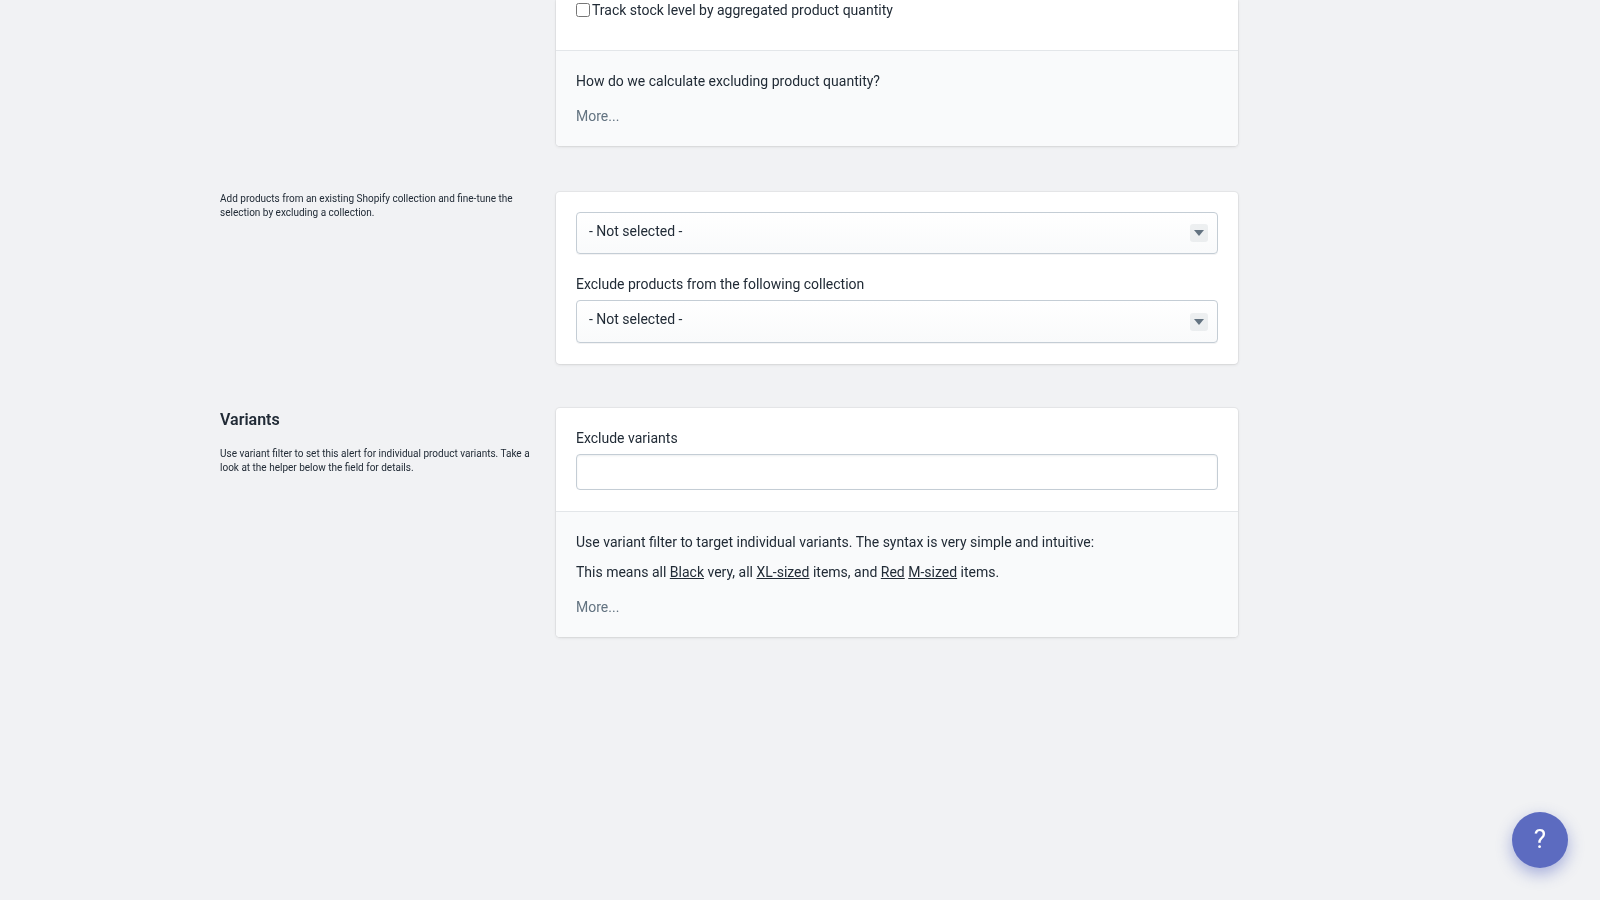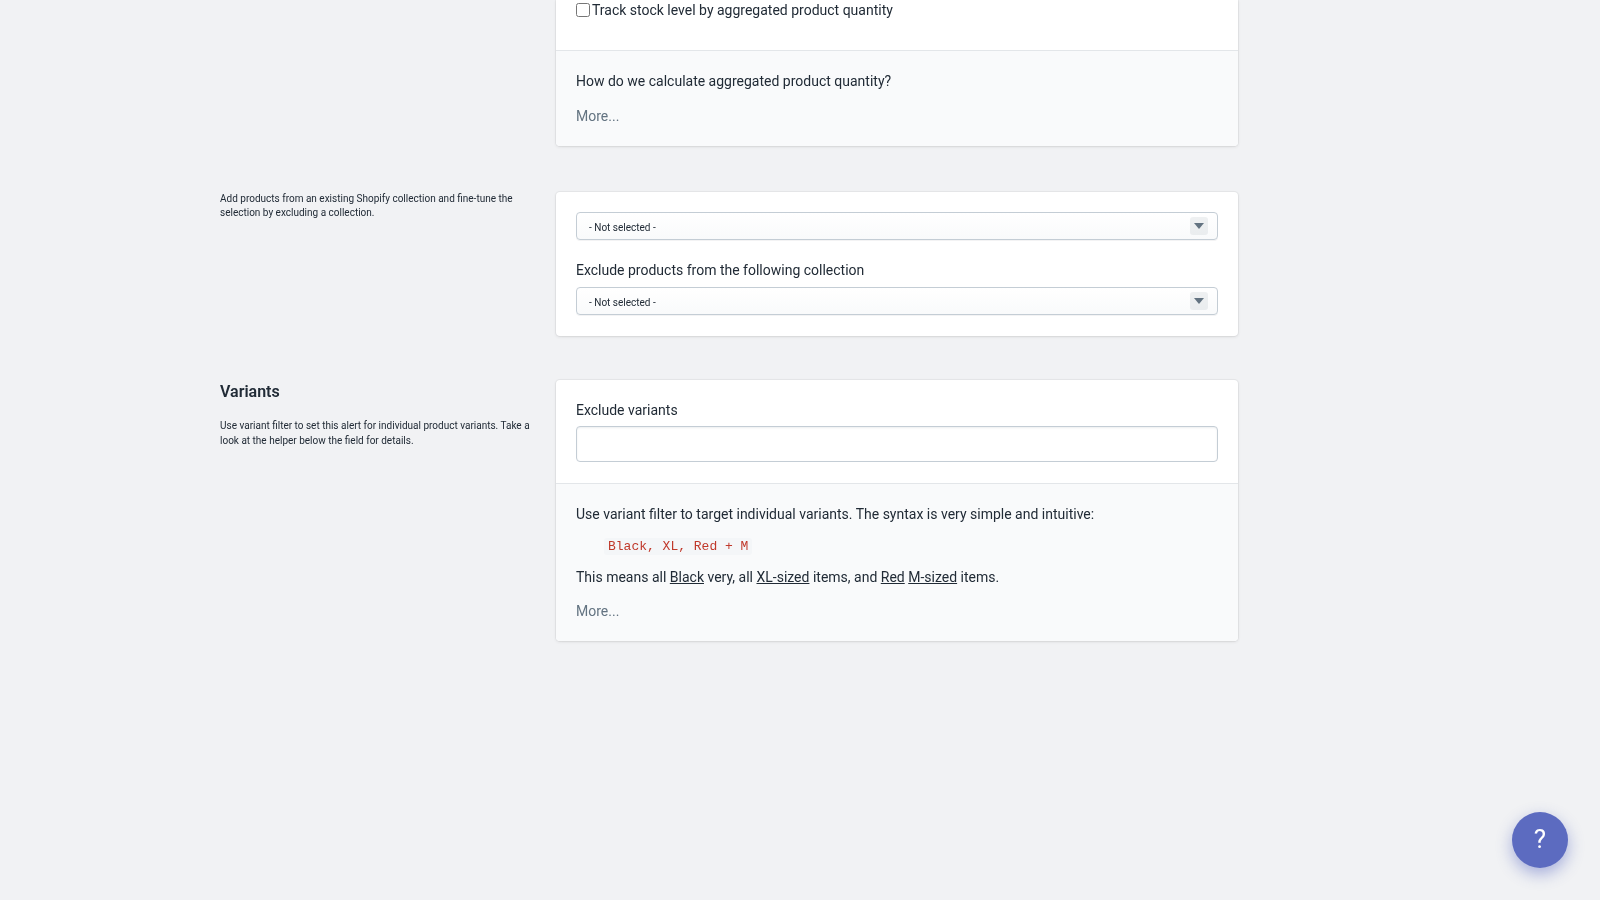--- a/index.html
+++ b/index.html
@@ -86,22 +86,22 @@
   }
 
   .select-box {
     position: relative;
     cursor: pointer;
   }
   .select-box .box {
     border: 1px solid #c4cdd5;
     border-radius: 4px;
     background: linear-gradient(to bottom, #ffffff, #f9fafb);
-    padding: 8px 34px 4px 12px;
-    font-size: 10px;
+    padding: 8px 34px 12px 12px;
+    font-size: 14px;
     color: #212b36;
     box-shadow: 0 1px 0 rgba(22,29,37,0.05);
   }
   .select-box .caret {
     position: absolute;
     top: 50%;
     right: 10px;
     transform: translateY(-50%);
     width: 18px;
     height: 18px;
@@ -177,21 +177,21 @@
       <div class="section-aside"></div>
       <div class="section-main">
         <div class="card" style="border-top-left-radius:0;border-top-right-radius:0;">
           <div class="card-section top-trim">
             <label class="checkbox-row">
               <input type="checkbox" style="">
               <span>Track stock level by aggregated product quantity</span>
             </label>
           </div>
           <div class="card-footer">
-            <p>How do we calculate aggregated product quantity?</p>
+            <p>How do we calculate excluding product quantity?</p>
             <span class="more-link">More...</span>
           </div>
         </div>
       </div>
     </div>
 
     <div class="section-row">
       <div class="section-aside">
         <p>Add products from an existing Shopify collection and fine-tune the selection by excluding a collection.</p>
       </div>
@@ -232,21 +232,20 @@
       <div class="section-main">
         <div class="card">
           <div class="card-section">
             <div class="form-group">
               <label class="form-label">Exclude variants</label>
               <input class="text-input" type="text" style="">
             </div>
           </div>
           <div class="card-footer">
             <p>Use variant filter to target individual variants. The syntax is very simple and intuitive:</p>
-            <p><span class="code indent">Black, XL, Red + M</span></p>
             <p>
               <span>This means all </span><span class="ul">Black</span><span> very, all </span><span class="ul">XL-sized</span><span> items, and </span><span class="ul">Red</span><span> </span><span class="ul">M-sized</span><span> items.</span>
             </p>
             <span class="more-link">More...</span>
           </div>
         </div>
       </div>
     </div>
 
   </div>

